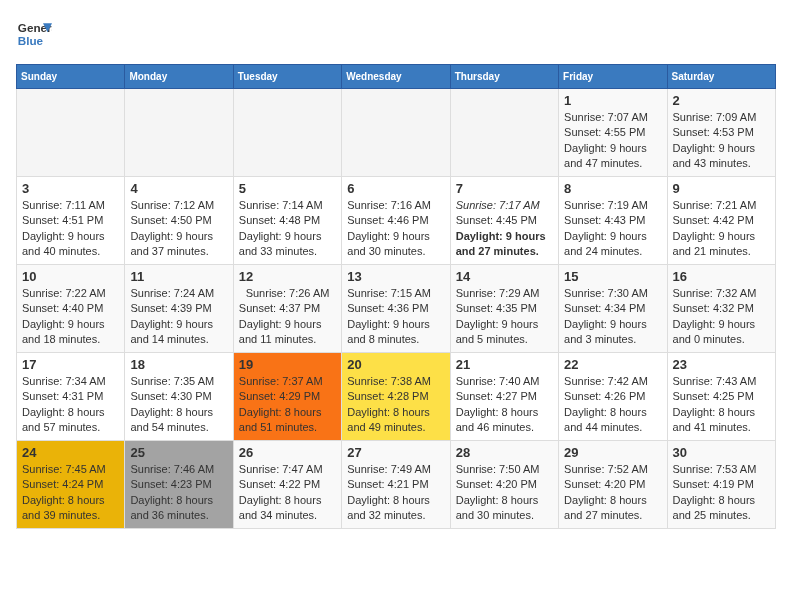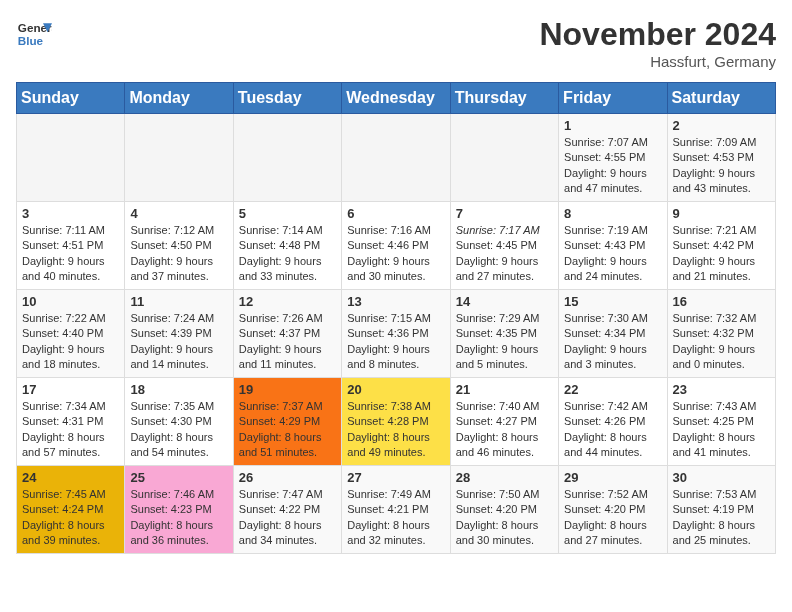--- a/index.html
+++ b/index.html
@@ -39,21 +39,21 @@
     }
     .calendar {
       width: 100%;
       border-collapse: collapse;
       table-layout: fixed;
     }
     .calendar th {
       background: #3a7abf;
       color: #fff;
       padding: 6px 4px;
-      font-size: 16px;
+      font-size: 10px;
       text-align: left;
       border: 1px solid #2a5a9f;
     }
     .calendar td {
       vertical-align: top;
       padding: 4px 5px;
       font-size: 11px;
       color: #333;
       border: 1px solid #ddd;
       height: 88px;
@@ -78,24 +78,20 @@
 </head>
 <body>
 
 <div class="header">
   <div class="logo">
     <svg class="logo-icon" viewBox="0 0 40 40">
       <text x="2" y="18" font-size="13" font-weight="bold" fill="#333" font-family="Arial">General</text>
       <text x="2" y="32" font-size="13" font-weight="bold" fill="#3a7abf" font-family="Arial">Blue</text>
       <polygon points="30,8 40,8 35,18" fill="#3a7abf"></polygon>
     </svg>
-  </div>
-  <div class="title-block">
-    <div class="month-title">November 2024</div>
-    <div class="location">Hassfurt, Germany</div>
   </div>
 </div>
 
 <table class="calendar">
   <thead>
     <tr>
     <th>Sunday</th>
         <th>Monday</th>
         <th>Tuesday</th>
         <th>Wednesday</th>
@@ -146,21 +142,21 @@
         <td style="background: rgb(255, 255, 255);">
           <span class="day-num">6</span>
           <span style="display: block; line-height: 1.4;">Sunrise: 7:16 AM</span>
           <span style="display: block; line-height: 1.4;">Sunset: 4:46 PM</span>
           <span style="display: block; line-height: 1.4;">Daylight: 9 hours and 30 minutes.</span>
         </td>
         <td style="background: rgb(255, 255, 255);">
           <span class="day-num">7</span>
           <span style="display: block; line-height: 1.4; font-style: italic;">Sunrise: 7:17 AM</span>
           <span style="display: block; line-height: 1.4;">Sunset: 4:45 PM</span>
-          <span style="display: block; line-height: 1.4;">Daylight: 9 hours and 27 minutes.</span>
+          <span style="display: block; line-height: 1.4; font-weight: bold;">Daylight: 9 hours and 27 minutes.</span>
         </td>
         <td style="background: rgb(255, 255, 255);">
           <span class="day-num">8</span>
           <span style="display: block; line-height: 1.4;">Sunrise: 7:19 AM</span>
           <span style="display: block; line-height: 1.4;">Sunset: 4:43 PM</span>
           <span style="display: block; line-height: 1.4;">Daylight: 9 hours and 24 minutes.</span>
         </td>
         <td style="background: rgb(255, 255, 255);">
           <span class="day-num">9</span>
           <span style="display: block; line-height: 1.4;">Sunrise: 7:21 AM</span>
@@ -176,21 +172,21 @@
           <span style="display: block; line-height: 1.4;">Daylight: 9 hours and 18 minutes.</span>
         </td>
         <td style="background: rgb(249, 249, 249);">
           <span class="day-num">11</span>
           <span style="display: block; line-height: 1.4;">Sunrise: 7:24 AM</span>
           <span style="display: block; line-height: 1.4;">Sunset: 4:39 PM</span>
           <span style="display: block; line-height: 1.4;">Daylight: 9 hours and 14 minutes.</span>
         </td>
         <td style="background: rgb(249, 249, 249);">
           <span class="day-num">12</span>
-          <span style="display: block; line-height: 1.4;">Sunrise: 7:26 AM</span>
+          <span style="display: block; line-height: 1.4; text-align: center;">Sunrise: 7:26 AM</span>
           <span style="display: block; line-height: 1.4;">Sunset: 4:37 PM</span>
           <span style="display: block; line-height: 1.4;">Daylight: 9 hours and 11 minutes.</span>
         </td>
         <td style="background: rgb(249, 249, 249);">
           <span class="day-num">13</span>
           <span style="display: block; line-height: 1.4;">Sunrise: 7:15 AM</span>
           <span style="display: block; line-height: 1.4;">Sunset: 4:36 PM</span>
           <span style="display: block; line-height: 1.4;">Daylight: 9 hours and 8 minutes.</span>
         </td>
         <td style="background: rgb(249, 249, 249);">
@@ -256,21 +252,21 @@
           <span style="display: block; line-height: 1.4;">Daylight: 8 hours and 41 minutes.</span>
         </td>
       </tr>
       <tr>
         <td style="background: #eab308;">
           <span class="day-num">24</span>
           <span style="display: block; line-height: 1.4;">Sunrise: 7:45 AM</span>
           <span style="display: block; line-height: 1.4;">Sunset: 4:24 PM</span>
           <span style="display: block; line-height: 1.4;">Daylight: 8 hours and 39 minutes.</span>
         </td>
-        <td style="background: #f9a8d4;">
+        <td style="background: #a3a3a3;">
           <span class="day-num">25</span>
           <span style="display: block; line-height: 1.4;">Sunrise: 7:46 AM</span>
           <span style="display: block; line-height: 1.4;">Sunset: 4:23 PM</span>
           <span style="display: block; line-height: 1.4;">Daylight: 8 hours and 36 minutes.</span>
         </td>
         <td style="background: rgb(249, 249, 249);">
           <span class="day-num">26</span>
           <span style="display: block; line-height: 1.4;">Sunrise: 7:47 AM</span>
           <span style="display: block; line-height: 1.4;">Sunset: 4:22 PM</span>
           <span style="display: block; line-height: 1.4;">Daylight: 8 hours and 34 minutes.</span>

